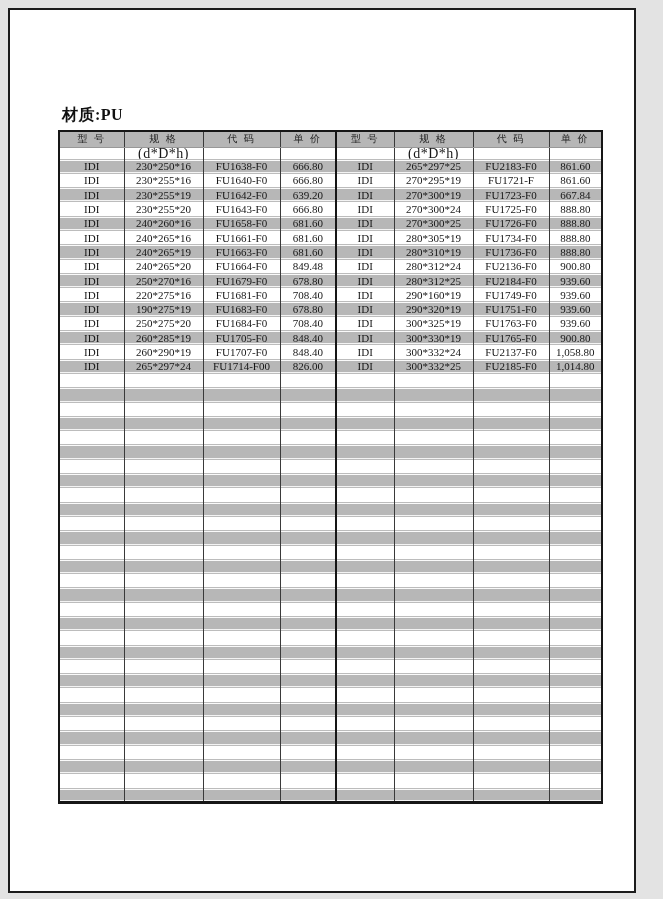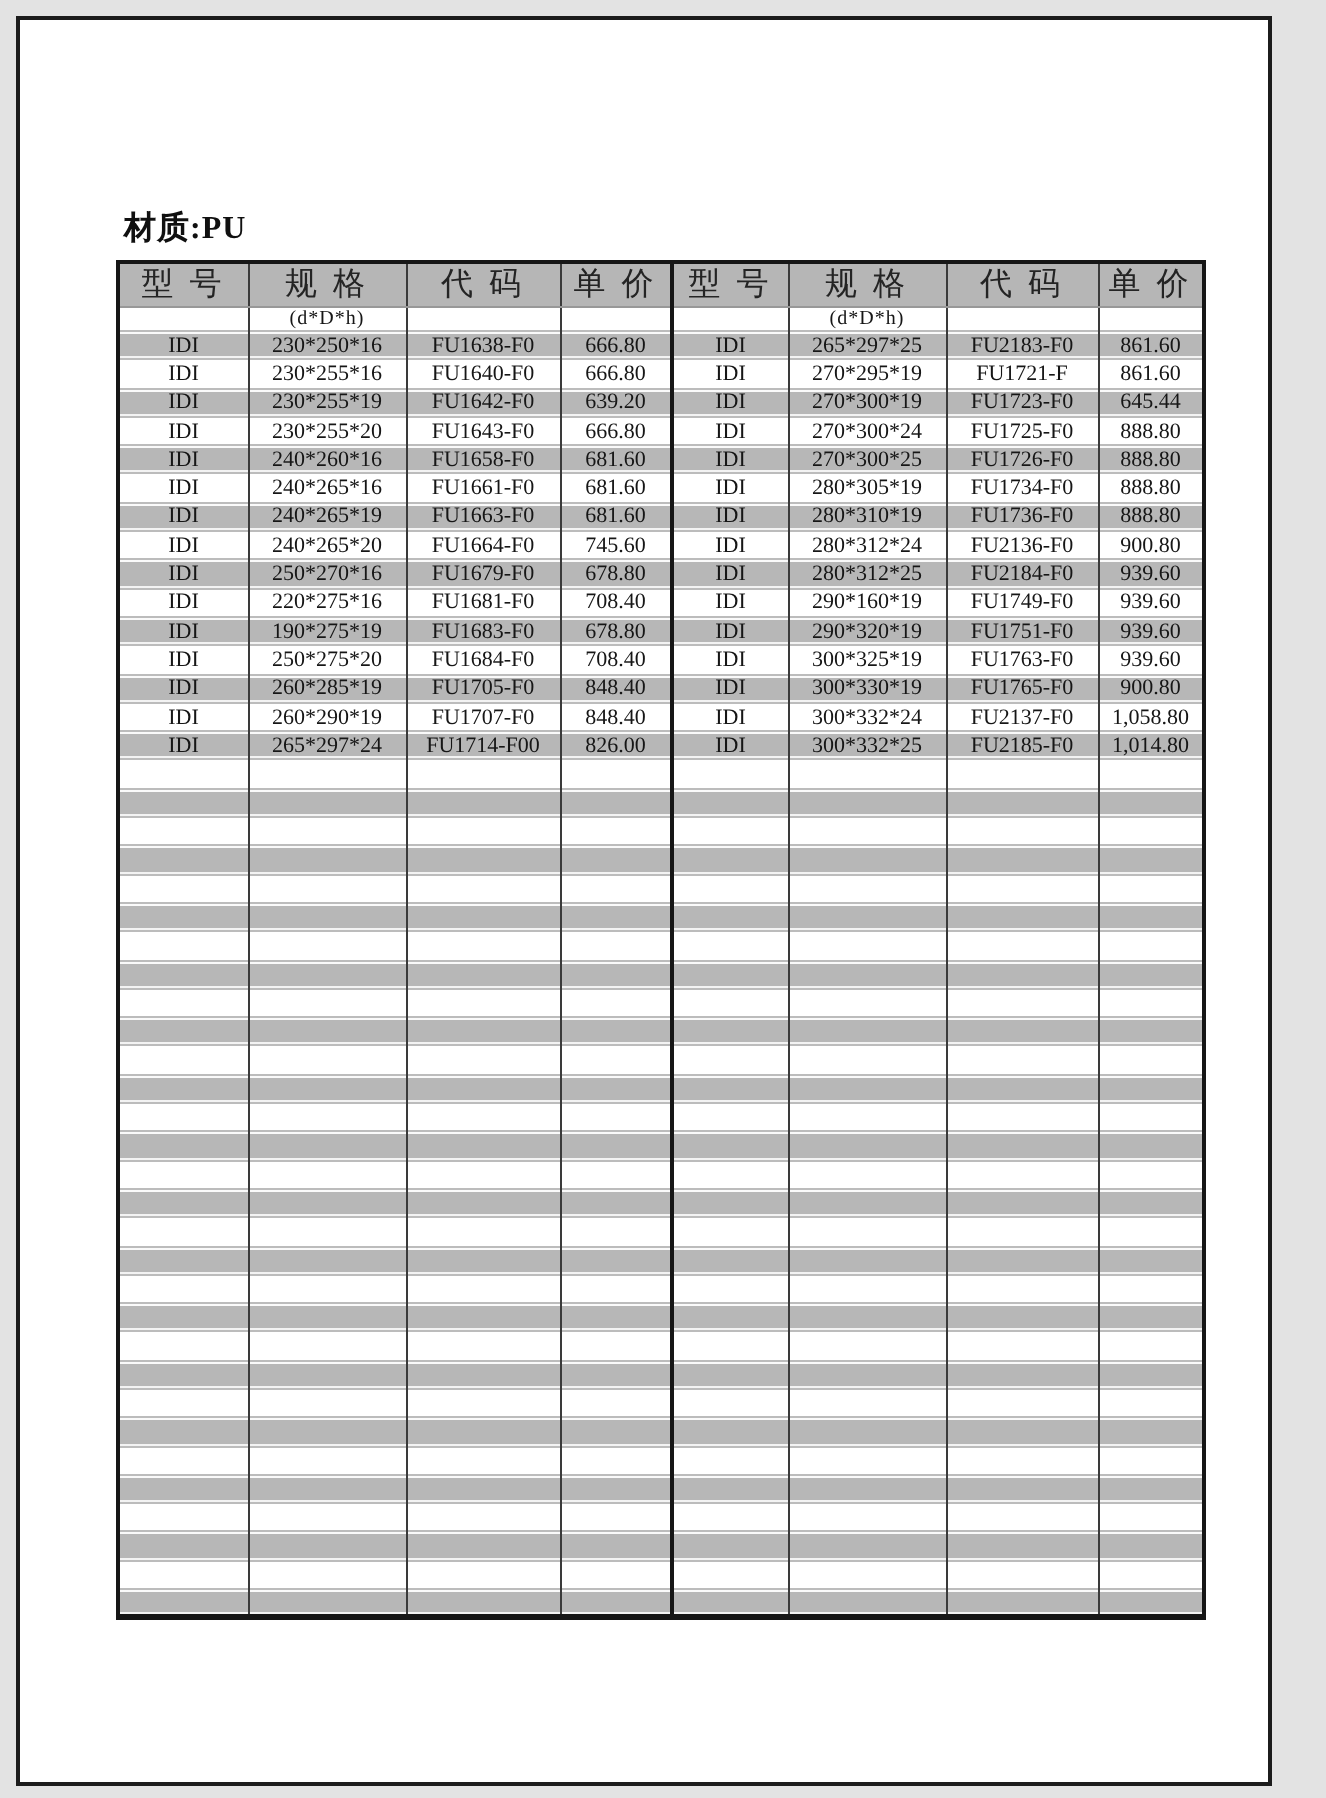--- a/index.html
+++ b/index.html
@@ -37,26 +37,26 @@
     padding: 0; margin: 0;
     text-align: center; vertical-align: middle;
     overflow: hidden; white-space: nowrap;
     border-left: 1px solid var(--grid, #3a3a3a);
     border-right: 1px solid var(--grid, #3a3a3a);
   }
   td.mid, th.mid { border-right: 2px solid var(--tbl-border, #161616); }
   tr.head-row { height: 16px; }
   th.head-cell {
     background: var(--head-gray, #b6b6b6);
-    font-weight: normal; font-size: 16px; letter-spacing: 2px;
+    font-weight: normal; font-size: 10px; letter-spacing: 2px;
     color: #242424;
     border-bottom: 1px solid #989898;
   }
   tr.subhead-row { height: 12px; }
-  td.sub-cell { font-size: 10px; line-height: 11px; letter-spacing: 0.5px; }
+  td.sub-cell { font-size: 14px; line-height: 11px; letter-spacing: 0.5px; }
   tbody tr { height: 14.3px; }
   tbody td { font-size: 11px; line-height: 12px; border-top: 1px solid #bcbcbc; }
   tbody tr.gray td {
     background: var(--stripe, #b7b7b7);
     box-shadow: inset 0 1px 0 #fafafa, inset 0 -1px 0 #f3f3f3;
   }
 </style>
 </head>
 <body style="--stripe: #b7b7b7; --head-gray: #b6b6b6; --grid: #3a3a3a; --tbl-border: #161616; --page-bg: #ffffff; --outer-bg: #e3e3e3;">
 
@@ -117,21 +117,21 @@
           <td class="">861.60</td>
         </tr>
         <tr class="gray">
           <td class="">IDI</td>
           <td class="">230*255*19</td>
           <td class="">FU1642-F0</td>
           <td class="mid">639.20</td>
           <td class="">IDI</td>
           <td class="">270*300*19</td>
           <td class="">FU1723-F0</td>
-          <td class="">645.44</td>
+          <td class="">667.84</td>
         </tr>
         <tr class="white">
           <td class="">IDI</td>
           <td class="">230*255*20</td>
           <td class="">FU1643-F0</td>
           <td class="mid">666.80</td>
           <td class="">IDI</td>
           <td class="">270*300*24</td>
           <td class="">FU1725-F0</td>
           <td class="">888.80</td>
@@ -163,21 +163,21 @@
           <td class="mid">681.60</td>
           <td class="">IDI</td>
           <td class="">280*310*19</td>
           <td class="">FU1736-F0</td>
           <td class="">888.80</td>
         </tr>
         <tr class="white">
           <td class="">IDI</td>
           <td class="">240*265*20</td>
           <td class="">FU1664-F0</td>
-          <td class="mid">745.60</td>
+          <td class="mid">849.48</td>
           <td class="">IDI</td>
           <td class="">280*312*24</td>
           <td class="">FU2136-F0</td>
           <td class="">900.80</td>
         </tr>
         <tr class="gray">
           <td class="">IDI</td>
           <td class="">250*270*16</td>
           <td class="">FU1679-F0</td>
           <td class="mid">678.80</td>

